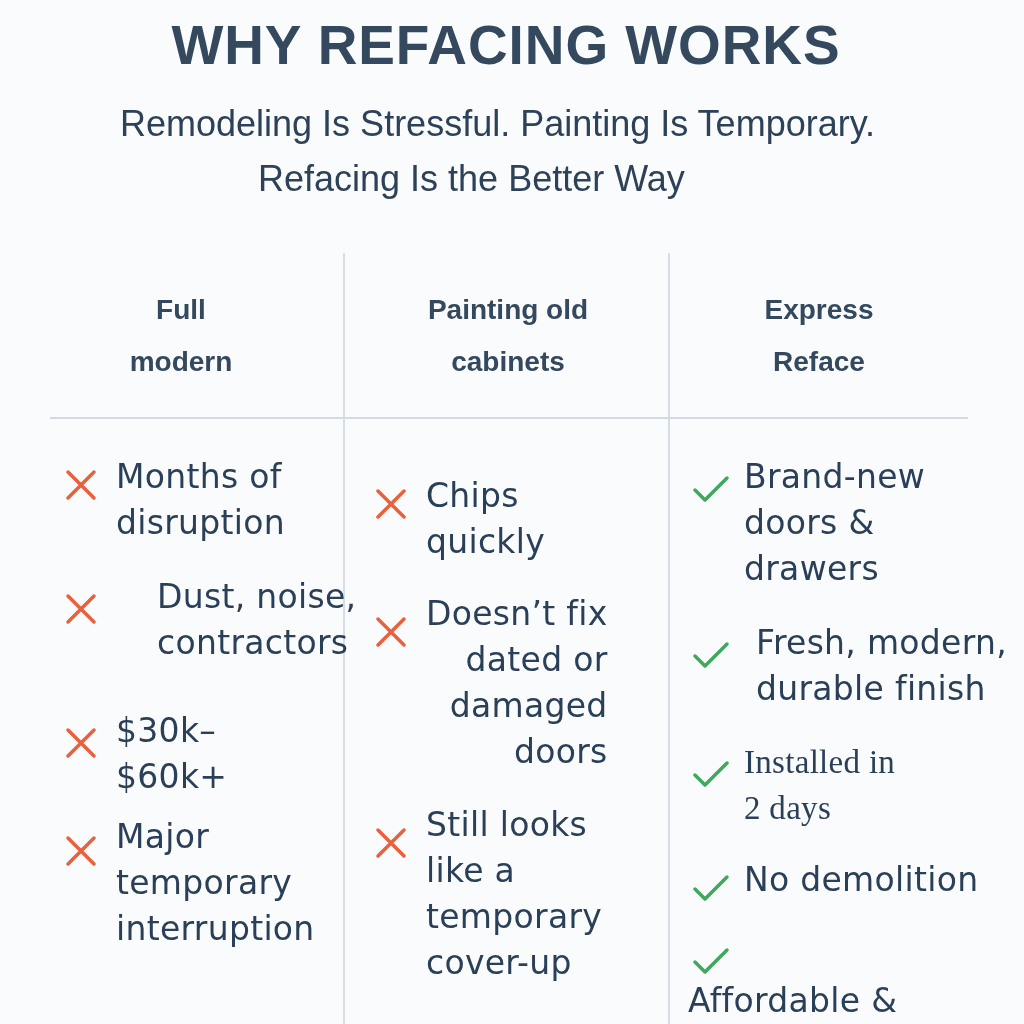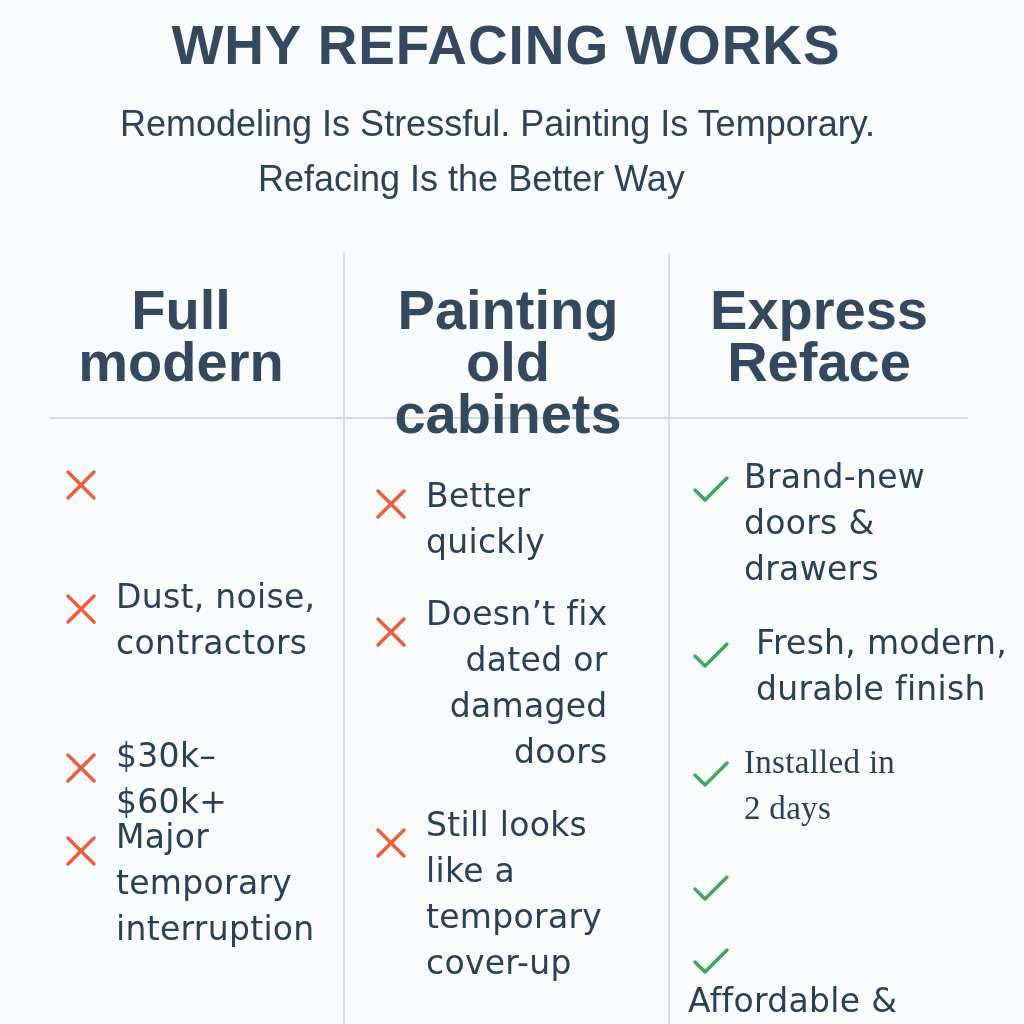--- a/index.html
+++ b/index.html
@@ -54,21 +54,21 @@
       width: 918px;
       height: 2px;
       background: #d3d9e2;
     }
     .col-header {
       position: absolute;
       top: 284px;
       text-align: center;
       font-family: "Liberation Sans", sans-serif;
       font-weight: bold;
-      font-size: 56px;
+      font-size: 28px;
       line-height: 52px;
       color: #34495e;
     }
     .item {
       position: absolute;
       display: flex;
       align-items: flex-start;
     }
     .item .icon {
       width: 34px;
@@ -105,31 +105,35 @@
 </div>
 <div class="col-header" style="left:680px; width:278px;">
   <div>Express</div>
   <div>Reface</div>
 </div>
 
 <div class="item" style="left:64px; top:454px;">
   <svg class="icon" style="margin-top:14px;" viewBox="0 0 34 34">
       <path d="M4 4 L30 30 M30 4 L4 30" stroke="#e8603c" stroke-width="3.5" stroke-linecap="round"></path>
     </svg>
-</div>
-<div class="item" style="left:64px; top:574px;">
+  <div class="text">
+    <div>Months of</div>
+    <div>disruption</div>
+  </div>
+</div>
+<div class="item" style="left:64px; top:574px;gap:41px;">
   <svg class="icon" style="margin-top:18px;" viewBox="0 0 34 34">
       <path d="M4 4 L30 30 M30 4 L4 30" stroke="#e8603c" stroke-width="3.5" stroke-linecap="round"></path>
     </svg>
   <div class="text">
     <div>Dust, noise,</div>
     <div>contractors</div>
   </div>
 </div>
-<div class="item" style="left:64px; top:733px;justify-content:center;">
+<div class="item" style="left:64px; top:708px;justify-content:center;">
   <svg class="icon" style="margin-top:18px;" viewBox="0 0 34 34">
       <path d="M4 4 L30 30 M30 4 L4 30" stroke="#e8603c" stroke-width="3.5" stroke-linecap="round"></path>
     </svg>
   <div class="text">
     <div>$30k–</div>
     <div>$60k+</div>
   </div>
 </div>
 <div class="item" style="left:64px; top:814px;">
   <svg class="icon" style="margin-top:20px;" viewBox="0 0 34 34">
@@ -140,21 +144,21 @@
     <div>temporary</div>
     <div>interruption</div>
   </div>
 </div>
 
 <div class="item" style="left:374px; top:473px;">
   <svg class="icon" style="margin-top:14px;" viewBox="0 0 34 34">
       <path d="M4 4 L30 30 M30 4 L4 30" stroke="#e8603c" stroke-width="3.5" stroke-linecap="round"></path>
     </svg>
   <div class="text">
-    <div>Better</div>
+    <div>Chips</div>
     <div>quickly</div>
   </div>
 </div>
 <div class="item" style="left:374px; top:591px;text-align:right;">
   <svg class="icon" style="margin-top:24px;" viewBox="0 0 34 34">
       <path d="M4 4 L30 30 M30 4 L4 30" stroke="#e8603c" stroke-width="3.5" stroke-linecap="round"></path>
     </svg>
   <div class="text">
     <div>Doesn’t fix</div>
     <div>dated or</div>
@@ -199,20 +203,23 @@
     </svg>
   <div class="text" style="margin-left:-4px;font-family:Liberation Serif, serif;">
     <div>Installed in</div>
     <div>2 days</div>
   </div>
 </div>
 <div class="item" style="left:692px; top:857px;">
   <svg class="icon" style="margin-top:14px; width:38px;" viewBox="0 0 38 34">
       <path d="M3 18 L13 28 L35 6" fill="none" stroke="#3fa85c" stroke-width="3.5" stroke-linecap="round" stroke-linejoin="round"></path>
     </svg>
+  <div class="text" style="margin-left:-4px;">
+    <div>No demolition</div>
+  </div>
 </div>
 <div class="item" style="left:692px; top:930px;flex-direction:column;">
   <svg class="icon" style="margin-top:14px; width:38px;" viewBox="0 0 38 34">
       <path d="M3 18 L13 28 L35 6" fill="none" stroke="#3fa85c" stroke-width="3.5" stroke-linecap="round" stroke-linejoin="round"></path>
     </svg>
   <div class="text" style="margin-left:-4px;">
     <div>Affordable &amp;</div>
     <div>long-lasting</div>
   </div>
 </div>

